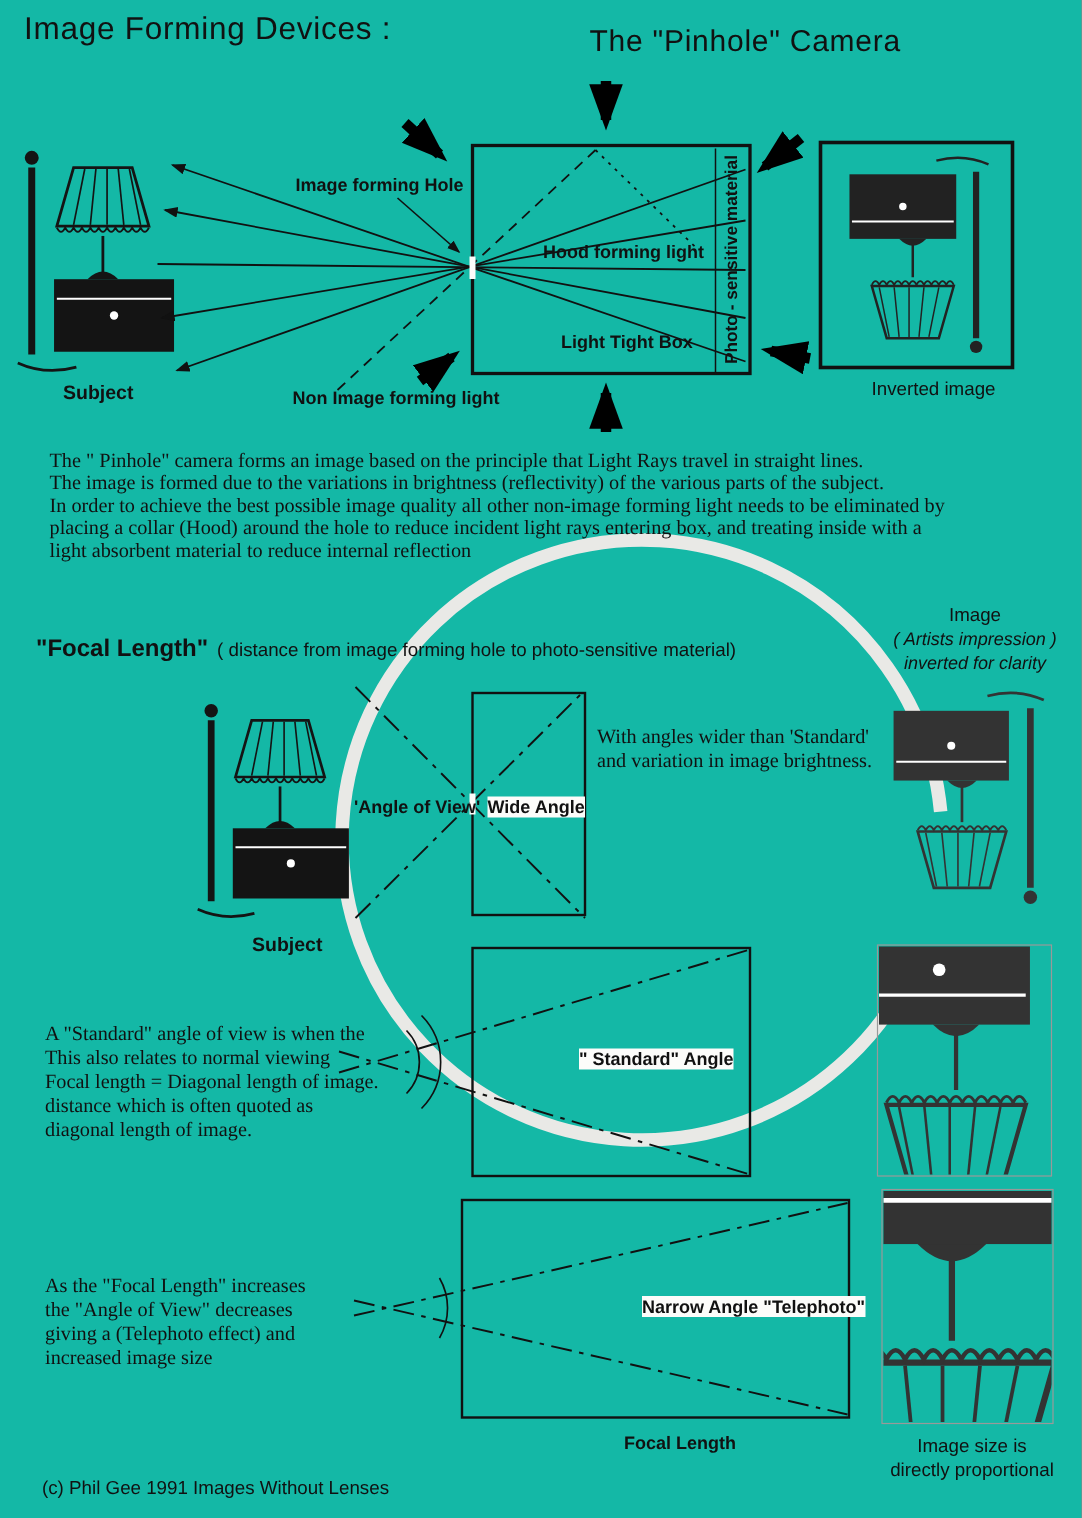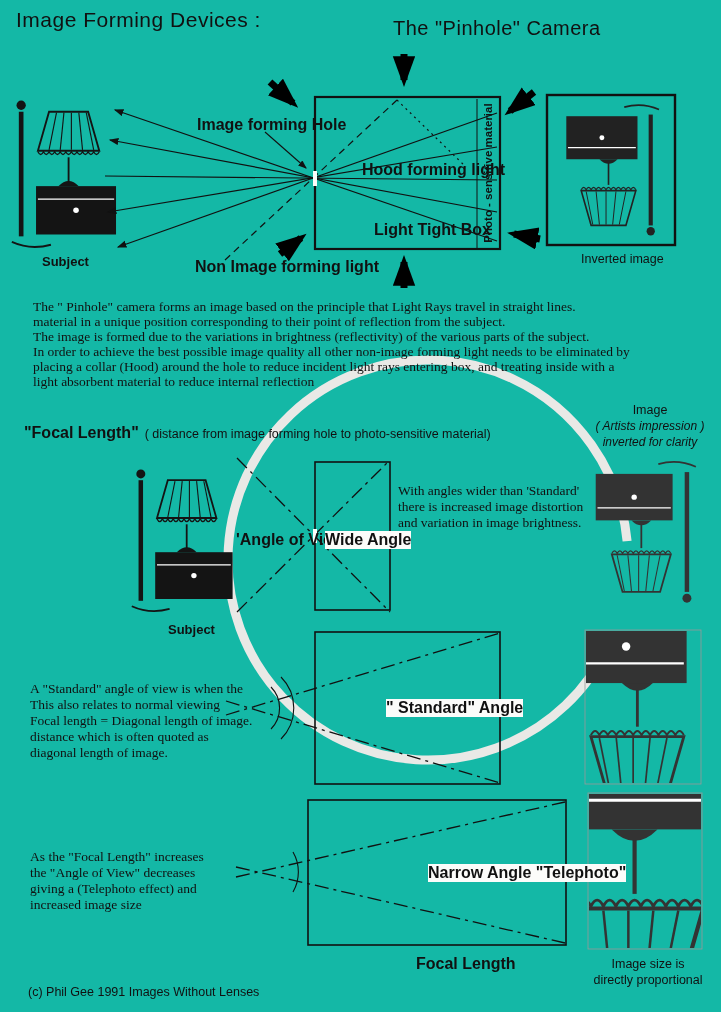--- a/index.html
+++ b/index.html
@@ -3,21 +3,21 @@
 <meta charset="utf-8">
 <style>
   html,body{margin:0;padding:0;background:#888;}
   .page{
     position:relative;width:721px;height:1012px;margin:0 auto;
     background:#14b8a6;overflow:hidden;color:#111;
     font-family:"Liberation Sans",sans-serif;
   }
   .abs{position:absolute;}
   .title{font-size:21px;letter-spacing:.5px;white-space:nowrap;}
-  .lbl{position:absolute;font-size:16px;font-weight:bold;white-space:nowrap;font-family:"Liberation Sans",sans-serif;}
+  .lbl{position:absolute;font-size:12px;font-weight:bold;white-space:nowrap;font-family:"Liberation Sans",sans-serif;}
   .lbl13{font-size:13px;}
   .para{position:absolute;font-family:"Liberation Serif",serif;font-size:13.5px;line-height:15px;white-space:nowrap;}
   .note{position:absolute;font-family:"Liberation Serif",serif;font-size:13.5px;line-height:16px;white-space:nowrap;}
   .caption{position:absolute;text-align:center;font-size:12.5px;line-height:16px;}
   .caption .it{font-style:italic;font-size:12px;}
   .vlabel{
     position:absolute;left:409px;top:167px;width:158px;text-align:center;
     transform:rotate(-90deg);font-size:11.5px;font-weight:bold;white-space:nowrap;
   }
   .focalrow{position:absolute;left:24px;top:424px;white-space:nowrap;}
@@ -150,42 +150,40 @@
   <div class="lbl" style="left:197px;top:116px;">Image forming Hole</div>
   <div class="lbl" style="left:362px;top:161px;">Hood forming light</div>
   <div class="lbl" style="left:374px;top:221px;">Light Tight Box</div>
   <div class="vlabel">Photo - sensitive material</div>
   <div class="lbl lbl13" style="left:42px;top:254px;">Subject</div>
   <div class="lbl" style="left:195px;top:258px;">Non Image forming light</div>
   <div class="lbl" style="left:581px;top:252px;font-weight:normal;font-size:12.5px;">Inverted image</div>
 
   <div class="para" style="left:33px;top:299px;">
     <div>The " Pinhole" camera forms an image based on the principle that Light Rays travel in  straight lines.</div>
-    <div>material in a unique position corresponding to their point of reflection from the subject.</div>
     <div>The image is formed due to the variations in brightness (reflectivity) of the various parts of the subject.</div>
     <div>In order to achieve the best possible image quality all other non-image forming light needs to be eliminated by</div>
     <div>placing a collar (Hood) around the hole to reduce incident light rays entering box, and treating inside with a</div>
     <div>light absorbent material to reduce internal reflection</div>
   </div>
 
   <div class="focalrow">
     <span class="h">"Focal Length"</span><span class="s">( distance from image forming hole to photo-sensitive material)</span>
   </div>
 
   <div class="caption" style="left:586px;top:402px;width:128px;">
     <div>Image</div>
     <div class="it">( Artists impression )</div>
     <div class="it">inverted for clarity</div>
   </div>
 
   <div class="lbl" style="left:236px;top:531px;">'Angle of View'</div>
   <div class="lbl" style="left:325px;top:531px;background:#fcfcfa;">Wide Angle</div>
   <div class="note" style="left:398px;top:483px;">
     <div>With angles wider than 'Standard'</div>
-    <div>there is increased image distortion</div>
     <div>and variation in image brightness.</div>
   </div>
   <div class="lbl lbl13" style="left:168px;top:622px;">Subject</div>
 
   <div class="note" style="left:30px;top:681px;">
     <div>A "Standard" angle of view is when the</div>
     <div>This also relates to normal viewing</div>
     <div> Focal length = Diagonal length of image.</div>
     <div>distance which is often quoted as</div>
     <div>diagonal length of image.</div>

